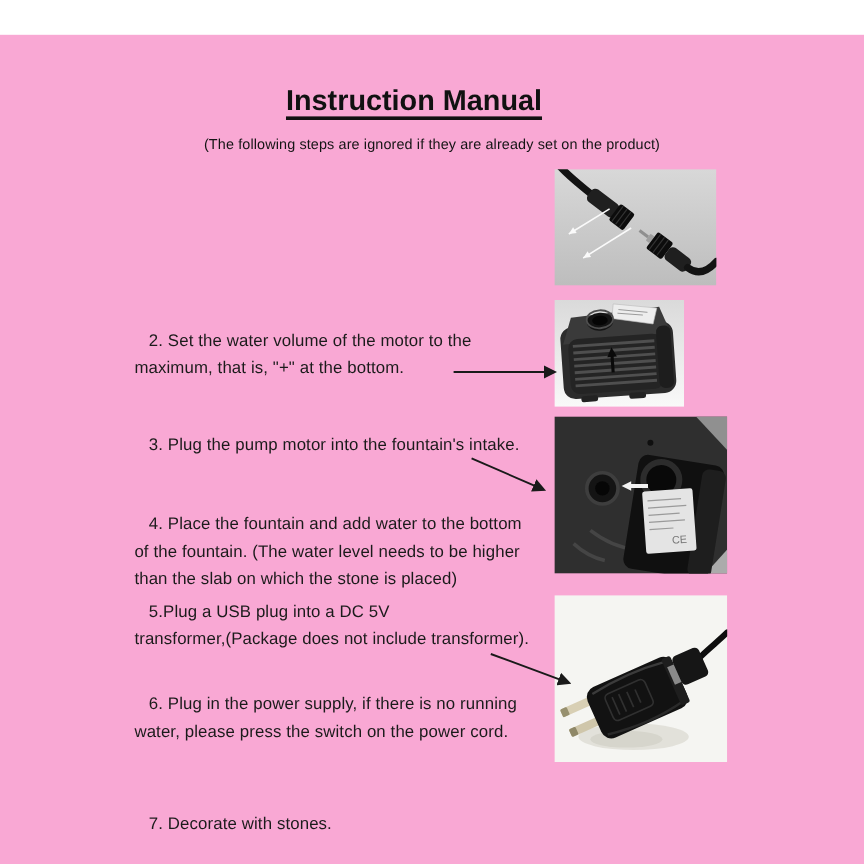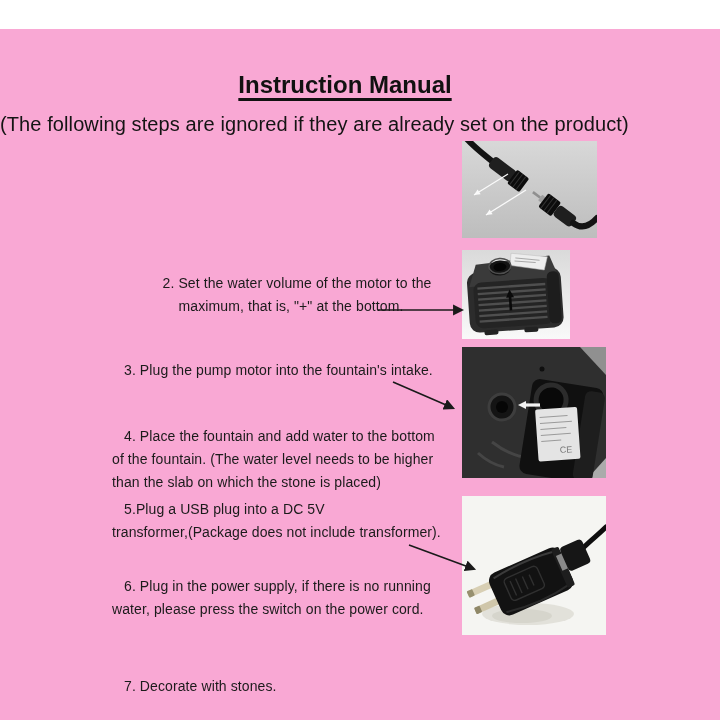--- a/index.html
+++ b/index.html
@@ -2,26 +2,26 @@
 <html><head>
 <meta charset="utf-8">
 <style>
   html,body{margin:0;padding:0;background:#ffffff;}
   body{width:720px;height:720px;font-family:"Liberation Sans",sans-serif;}
   .page{position:relative;width:720px;height:720px;background:#f9a8d4;overflow:hidden;margin-top:29px;}
   .title{position:absolute;top:42px;left:0;width:690px;margin:0;text-align:center;
          font-size:24px;font-weight:bold;color:#111;
          }
   .title span{text-decoration:underline;text-decoration-thickness:2.5px;text-underline-offset:5px;}
-  .subtitle{position:absolute;top:84px;left:0;width:720px;
-            font-size:20px;color:#141414;letter-spacing:0.1px;}
+  .subtitle{position:absolute;top:84px;left:0;width:720px;text-align:center;
+            font-size:12px;color:#141414;letter-spacing:0.1px;}
   .step{position:absolute;left:112px;width:358px;font-size:14px;line-height:23px;
         color:#1b1b1b;white-space:pre-line;text-indent:12px;letter-spacing:0.1px;}
   #step1{top:134px;}
-  #step2{top:243px;text-align:center;}
+  #step2{top:243px;}
   #step3{top:330px;}
   #step4{top:396px;}
   #step5{top:469px;}
   #step6{top:546px;}
   #step7{top:646px;}
   figure.photo{position:absolute;margin:0;padding:0;}
   figure.photo svg{display:block;}
   #photo1{left:462px;top:112px;}
   #photo2{left:462px;top:221px;}
   #photo3{left:462px;top:318px;}

